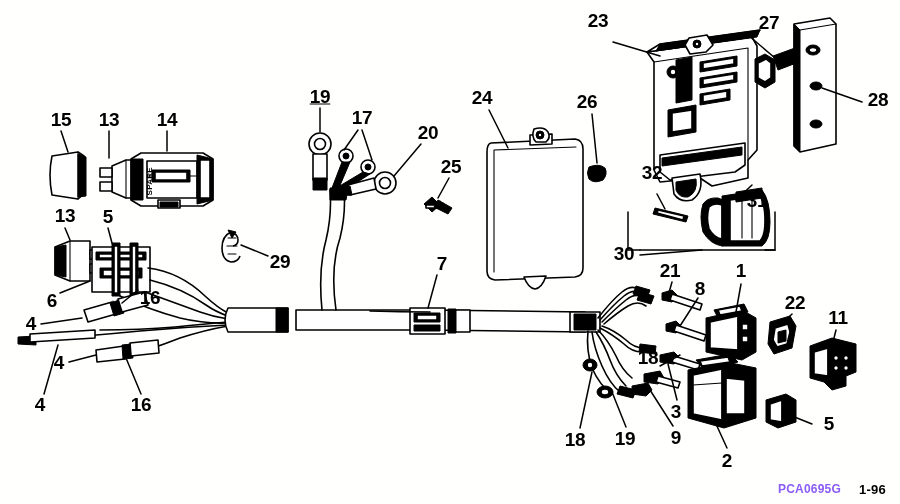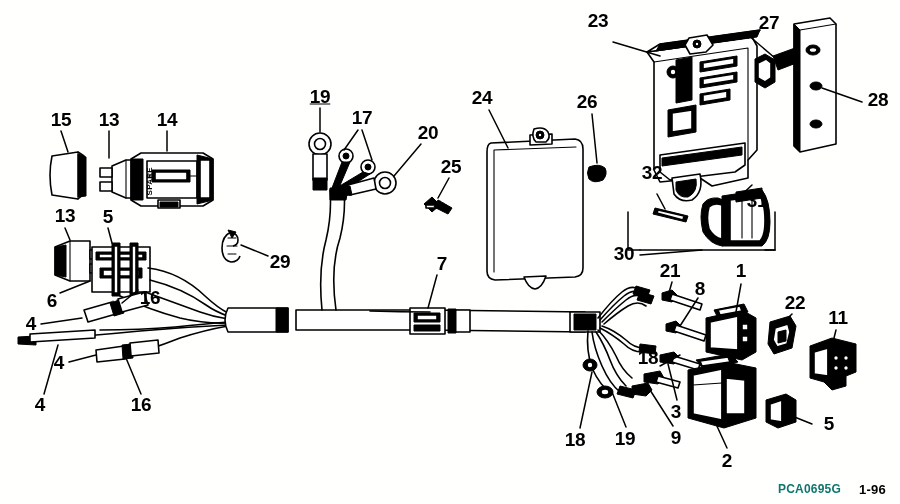--- a/index.html
+++ b/index.html
@@ -36,21 +36,21 @@
     letter-spacing: -0.3px;
     transform: translate(-50%, -50%);
   }
   #footer-code {
     position: absolute;
     left: 778px;
     top: 482px;
     font-family: "Liberation Sans", sans-serif;
     font-weight: bold;
     font-size: 12px;
-    color: #0f766e;
+    color: #8b5cf6;
     letter-spacing: 0.2px;
   }
   #footer-date {
     position: absolute;
     left: 859px;
     top: 482px;
     font-family: "Liberation Sans", sans-serif;
     font-weight: bold;
     font-size: 13px;
     color: #000000;

